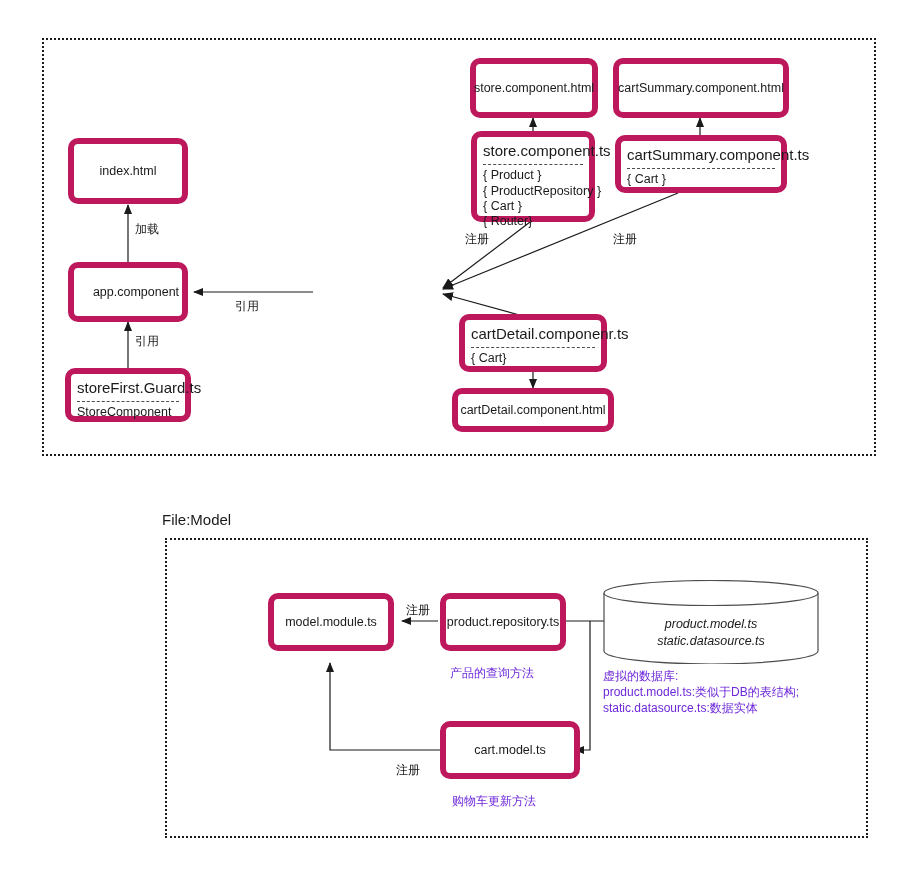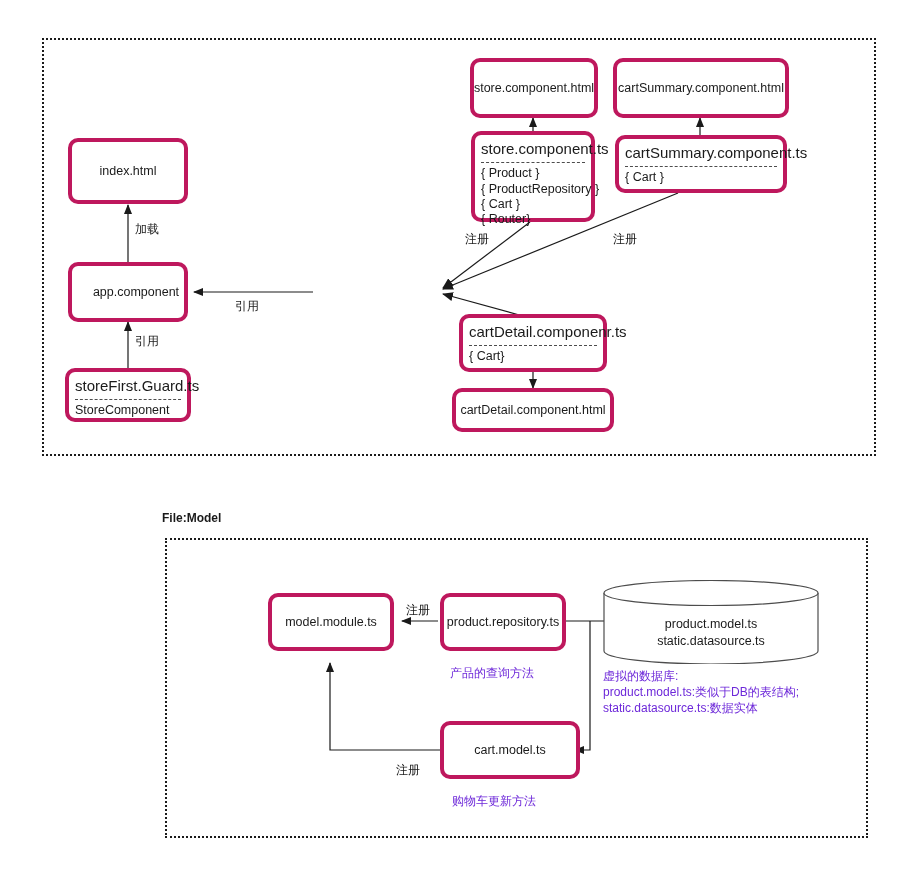--- a/index.html
+++ b/index.html
@@ -28,29 +28,29 @@
     pointer-events: none;
   }
   .group-box {
     position: absolute;
     border: 2px dotted #1a1a1a;
     box-sizing: border-box;
     background: transparent;
   }
   .group-label {
     position: absolute;
-    font-size: 12px;
-    font-weight: bold;
+    font-size: 15px;
+    font-weight: normal;
     color: #1a1a1a;
     white-space: nowrap;
   }
   .node {
     position: absolute;
     box-sizing: border-box;
-    border: 4px solid #be185d;
+    border: 6px solid #be185d;
     border-radius: 10px;
     background: #ffffff;
     color: #1a1a1a;
     font-size: 12.5px;
     line-height: 1.35;
     display: flex;
     align-items: center;
     justify-content: center;
     text-align: center;
     padding: 0 6px;
@@ -86,20 +86,21 @@
   .note {
     position: absolute;
     font-size: 12px;
     color: #6d28d9;
     white-space: pre;
     line-height: 1.35;
   }
   
   .cylinder {
     position: absolute;
+    font-style: italic;
   }
   .cyl-text {
     position: absolute;
     font-size: 12.5px;
     color: #1a1a1a;
     text-align: center;
     white-space: pre;
     line-height: 1.35;
     width: 100%;
   }

